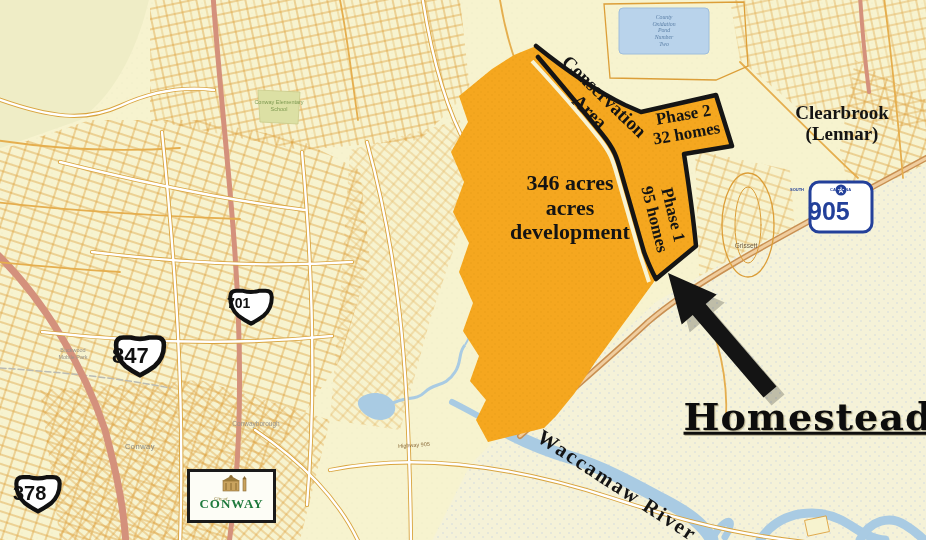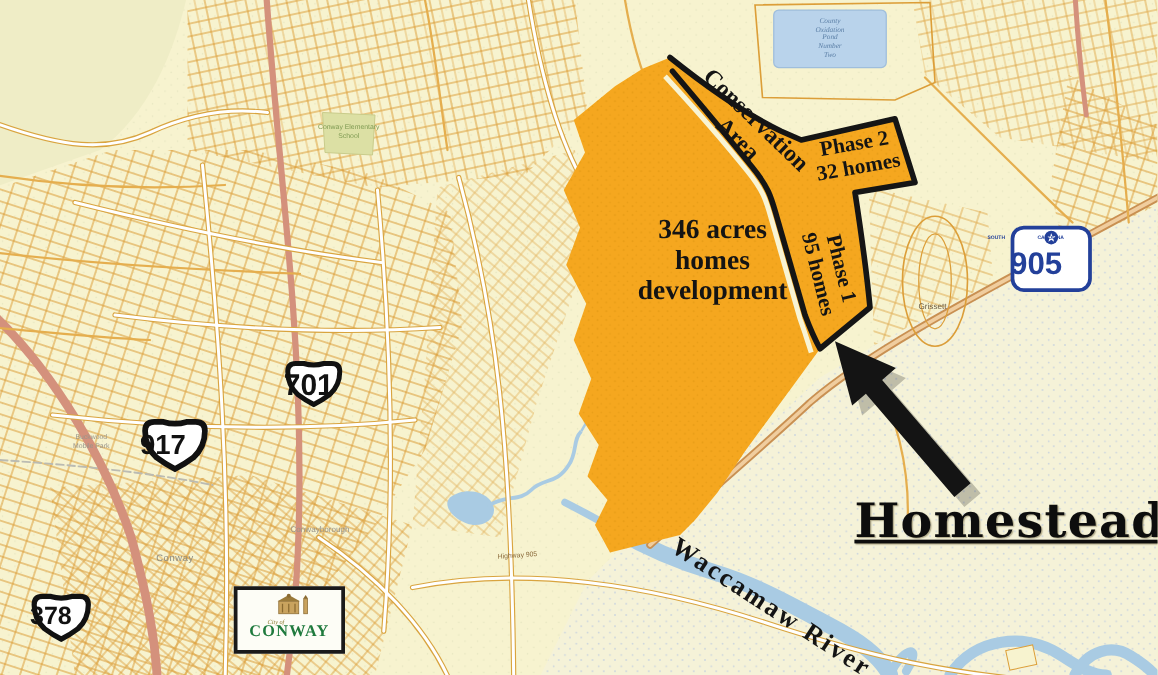--- a/index.html
+++ b/index.html
@@ -174,24 +174,28 @@
   <span>32 homes</span>
 </div>
 
 <div class="lbl" style="left:664px;top:217px;font-size:17px;transform:translate(-50%,-50%) rotate(76deg);">
   <span>Phase 1</span>
   <span>95 homes</span>
 </div>
 
 <div class="lbl" style="left:570px;top:208px;font-size:22px;transform:translate(-50%,-50%);">
   <span>346 acres</span>
-  <span>homes</span>
+  <span>acres</span>
   <span>development</span>
 </div>
 
+<div class="lbl" style="left:842px;top:123px;font-size:19px;transform:translate(-50%,-50%);">
+  <span>Clearbrook</span>
+  <span>(Lennar)</span>
+</div>
 
 <div class="lbl homestead" style="left:808px;top:417px;transform:translate(-50%,-50%);text-decoration:underline;">Homestead</div>
 
 <div class="lbl riverlbl" style="left:617px;top:486px;transform:translate(-50%,-50%) rotate(33deg);">Waccamaw River</div>
 
 <div class="lbl tiny" style="left:140px;top:447px;font-size:7.5px;color:#8a8a82;transform:translate(-50%,-50%);letter-spacing:.5px;">Conway</div>
 <div class="lbl tiny" style="left:256px;top:424px;font-size:6.5px;color:#98948a;transform:translate(-50%,-50%);">Conwayborough</div>
 <div class="lbl tiny" style="left:746px;top:246px;font-size:6.5px;color:#6b5b44;transform:translate(-50%,-50%);">Grissett</div>
 <div class="lbl tiny" style="left:279px;top:106px;font-size:5.5px;color:#7f9a52;transform:translate(-50%,-50%);line-height:1.2;">
   <span>Conway Elementary</span>
@@ -207,31 +211,31 @@
   <span>Pond</span>
   <span>Number</span>
   <span>Two</span>
 </div>
 <div class="lbl tiny" style="left:414px;top:445px;font-size:5.5px;color:#8a6a3a;transform:translate(-50%,-50%) rotate(-4deg);">Highway 905</div>
 
 <div class="shield" style="left:227px;top:286px;width:48px;height:40px;">
   <svg width="48" height="40" viewBox="0 0 60 50">
     <path d="M4,14 Q4,6 12,6 L20,6 Q30,9 40,6 L48,6 Q56,6 56,14 Q56,28 46,37 Q38,43 30,47 Q22,43 14,37 Q4,28 4,14 Z" fill="#FFFFFF" stroke="#111111" stroke-width="5"></path>
   </svg>
-  <span class="num" style="top:9px;font-size:24px;">701</span>
+  <span class="num" style="top:9px;font-size:14px;">701</span>
 </div>
 
 <div class="shield" style="left:112px;top:332px;width:56px;height:46px;">
   <svg width="56" height="46" viewBox="0 0 60 50">
     <path d="M4,14 Q4,6 12,6 L20,6 Q30,9 40,6 L48,6 Q56,6 56,14 Q56,28 46,37 Q38,43 30,47 Q22,43 14,37 Q4,28 4,14 Z" fill="#FFFFFF" stroke="#111111" stroke-width="5"></path>
   </svg>
-  <span class="num" style="top:11px;font-size:22px;">917</span>
-</div>
-
-<div class="shield" style="left:24px;top:472px;width:50px;height:42px;">
+  <span class="num" style="top:11px;font-size:22px;">847</span>
+</div>
+
+<div class="shield" style="left:13px;top:472px;width:50px;height:42px;">
   <svg width="50" height="42" viewBox="0 0 60 50">
     <path d="M4,14 Q4,6 12,6 L20,6 Q30,9 40,6 L48,6 Q56,6 56,14 Q56,28 46,37 Q38,43 30,47 Q22,43 14,37 Q4,28 4,14 Z" fill="#FFFFFF" stroke="#111111" stroke-width="5"></path>
   </svg>
   <span class="num" style="top:10px;font-size:20px;">378</span>
 </div>
 
 <div class="shield" style="left:808px;top:180px;width:66px;height:54px;">
   <svg width="66" height="54" viewBox="0 0 66 54">
     <rect x="2" y="2" width="62" height="50" rx="9" fill="#FFFFFF" stroke="#23409A" stroke-width="3"></rect>
     <circle cx="33" cy="10" r="5.5" fill="#23409A"></circle>

